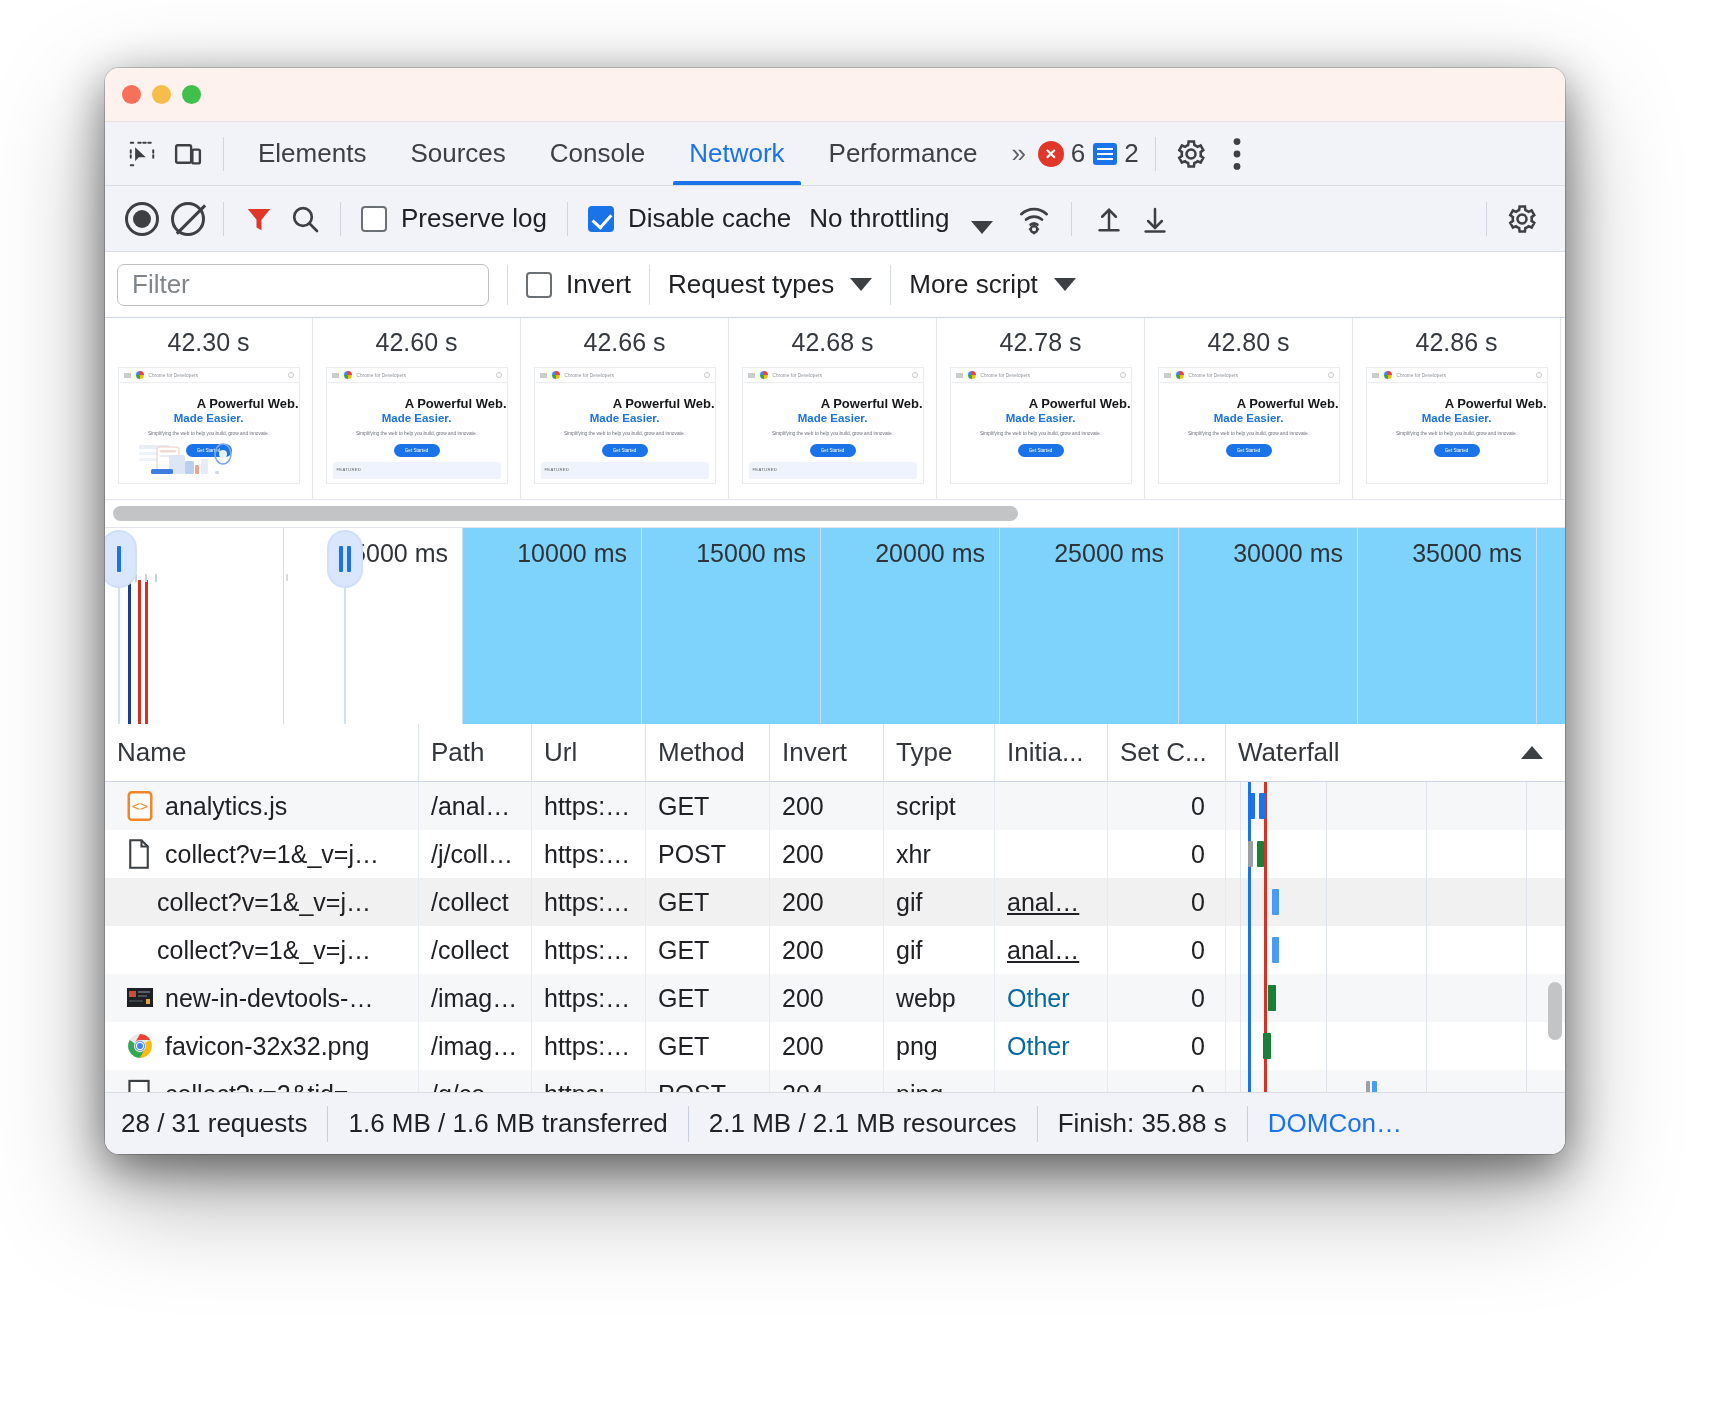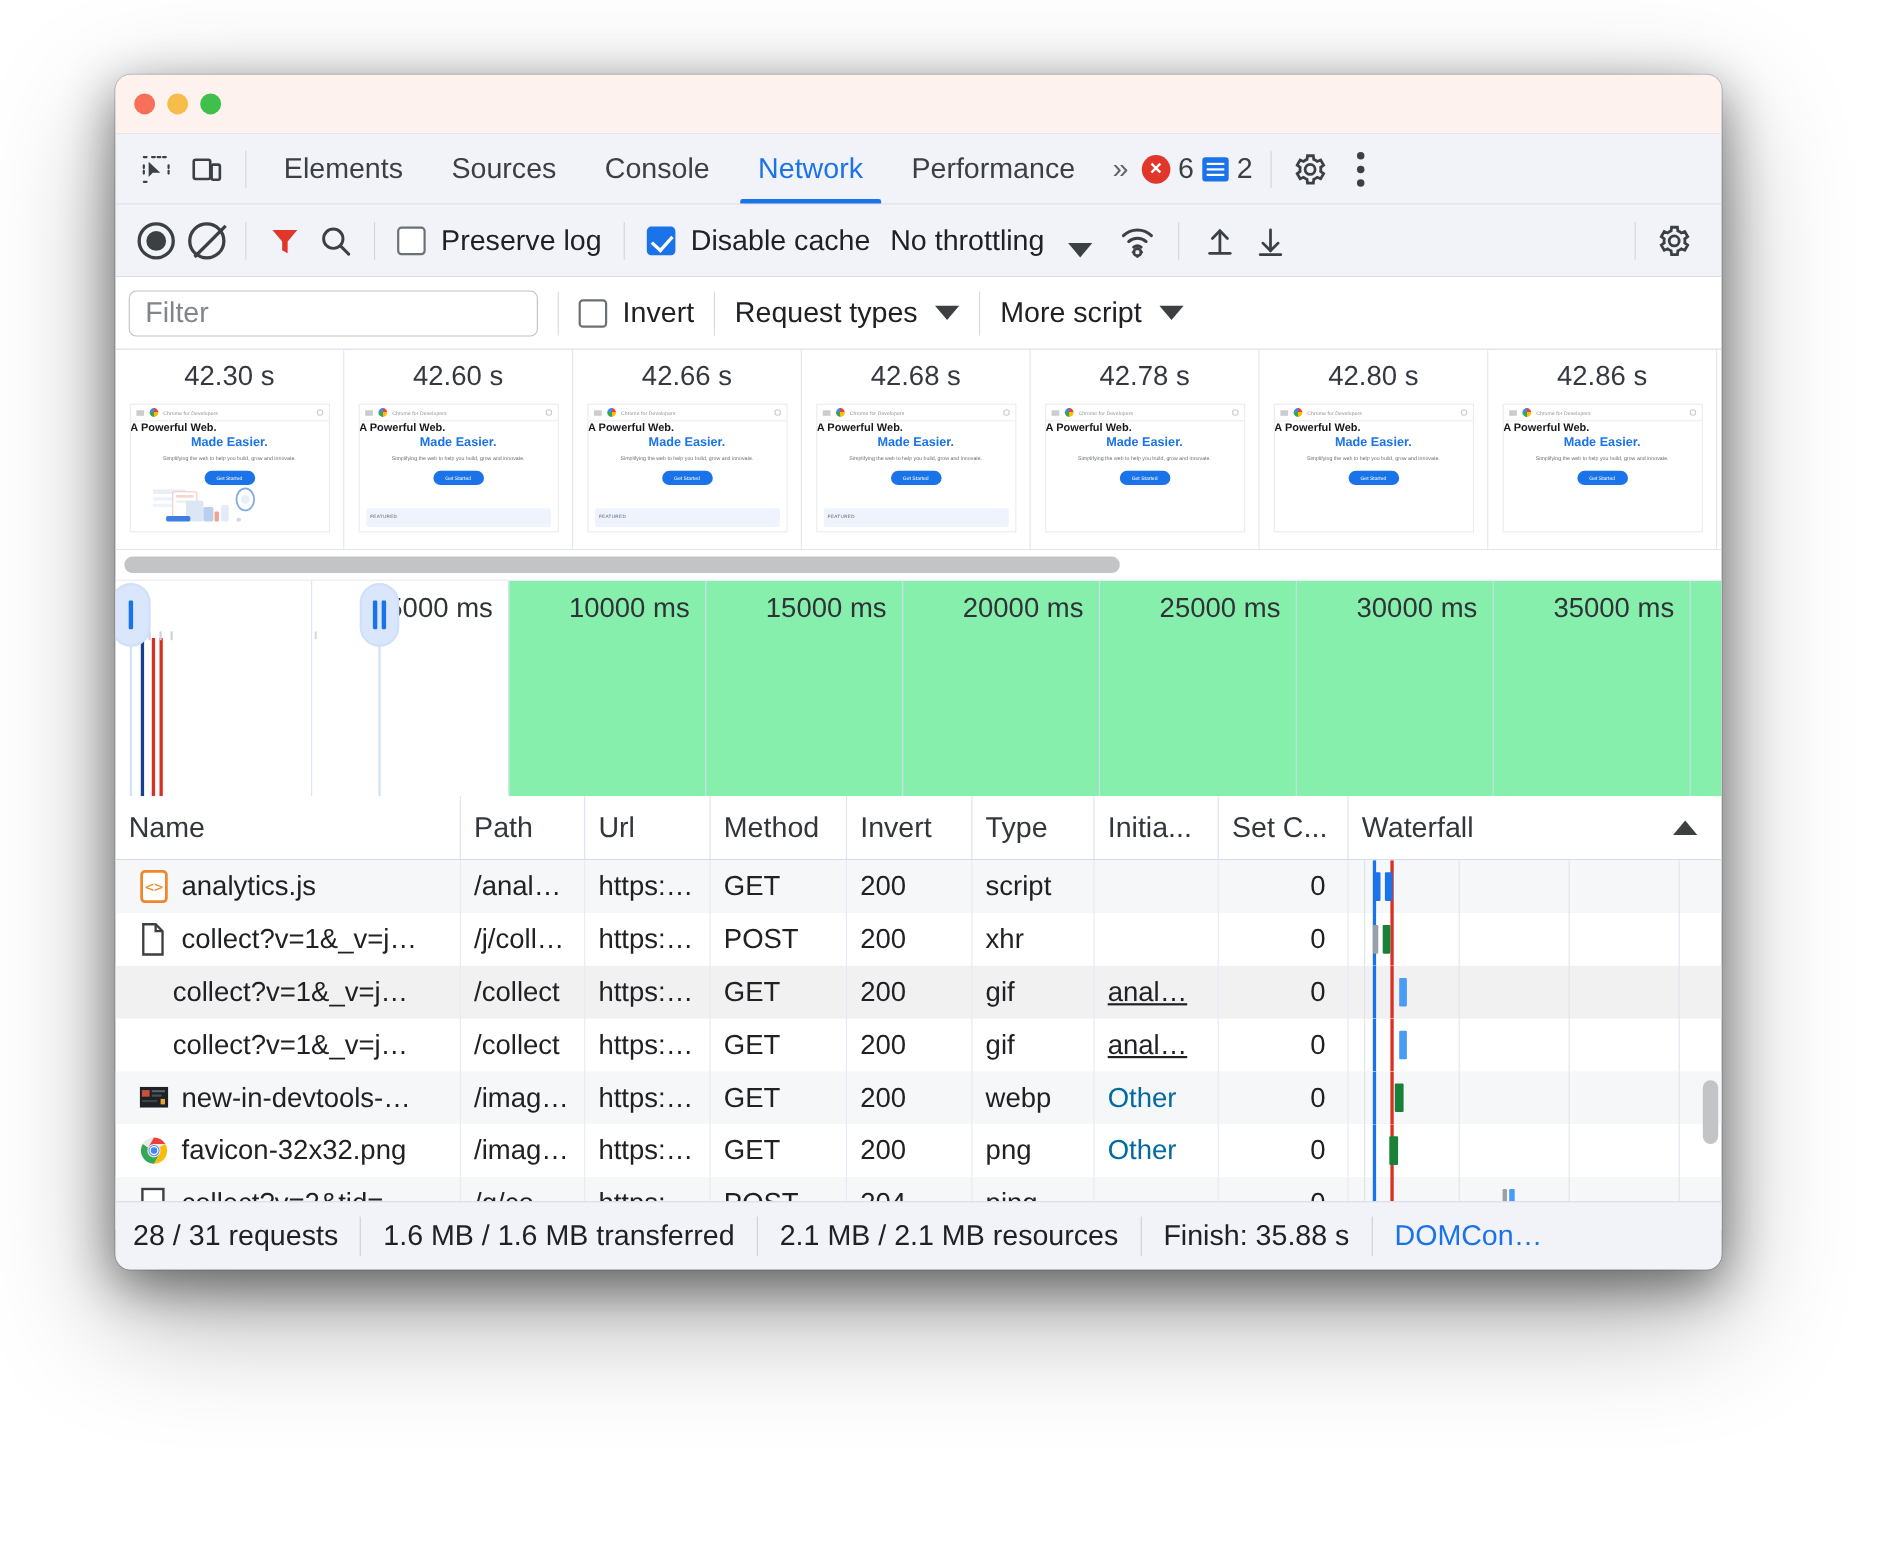--- a/index.html
+++ b/index.html
@@ -186,21 +186,21 @@
     height: 15px; border-bottom: 1px solid #eceff3;
     display: flex; align-items: center; padding: 0 5px; gap: 5px;
   }
   .shot-burger { width:7px;height:5px; background:#c9ccd1; }
   .shot-logo {
     width: 8px; height: 8px; border-radius: 50%;
     background: conic-gradient(#ea4335 0 25%, #fbbc05 25% 50%, #34a853 50% 75%, #4285f4 75%);
   }
   .shot-brand { font-size: 4.6px; color: #8d9298; letter-spacing: 0.1px; }
   .shot-search { margin-left:auto; width:6px;height:6px;border:1px solid #c9ccd1;border-radius:50%;}
-  .shot-h1 { font-size: 10px; font-weight: bold; color: #17181a; text-align:left; margin-top: 1px; }
+  .shot-h1 { font-size: 13px; font-weight: bold; color: #17181a; text-align:right; margin-top: 13px; }
   .shot-h2 { font-size: 11.5px; font-weight: bold; color: #1a73e8; text-align:center; margin-top: 1px;}
   .shot-sub { font-size: 4.8px; color: #6a6f76; text-align:center; margin-top: 7px; }
   .shot-cta {
     width: 46px; height: 13px; border-radius: 7px; background: #1a73e8;
     margin: 8px auto 0; color: #fff; font-size: 4.6px;
     display:flex;align-items:center;justify-content:center;
   }
   .shot-feat {
     position:absolute; left:6px; right:6px; bottom: 4px; height: 17px;
     background: #eef3fd; border-radius: 2px;
@@ -221,21 +221,21 @@
   .overview { position: relative; height: 196px; background: #ffffff; overflow: hidden; }
   .ov-ruler { position: relative; height: 196px; display: flex; }
   .ov-cell {
     position: relative;
     flex: 0 0 179px;
     border-right: 1px solid #cfdcf2;
     font-size: 25px; color: #2f3337;
     padding-top: 11px; text-align: right;
     padding-right: 14px;
   }
-  .ov-cell.dim { background: #86efac; }
+  .ov-cell.dim { background: #7dd3fc; }
   .ov-cell.win { background: #ffffff; }
   .ov-bars { position: absolute; left:0; top: 52px; bottom: 0; width: 100%; }
   .vline { position: absolute; top: 0; bottom: 0; width: 3px; }
   .handle {
     position: absolute; top: 2px;
     width: 36px; height: 58px; border-radius: 18px;
     background: #d9e6fb; border: 2px solid #cfe0fa;
     display:flex; align-items:center; justify-content:center; gap:4px;
     cursor: ew-resize;
   }

